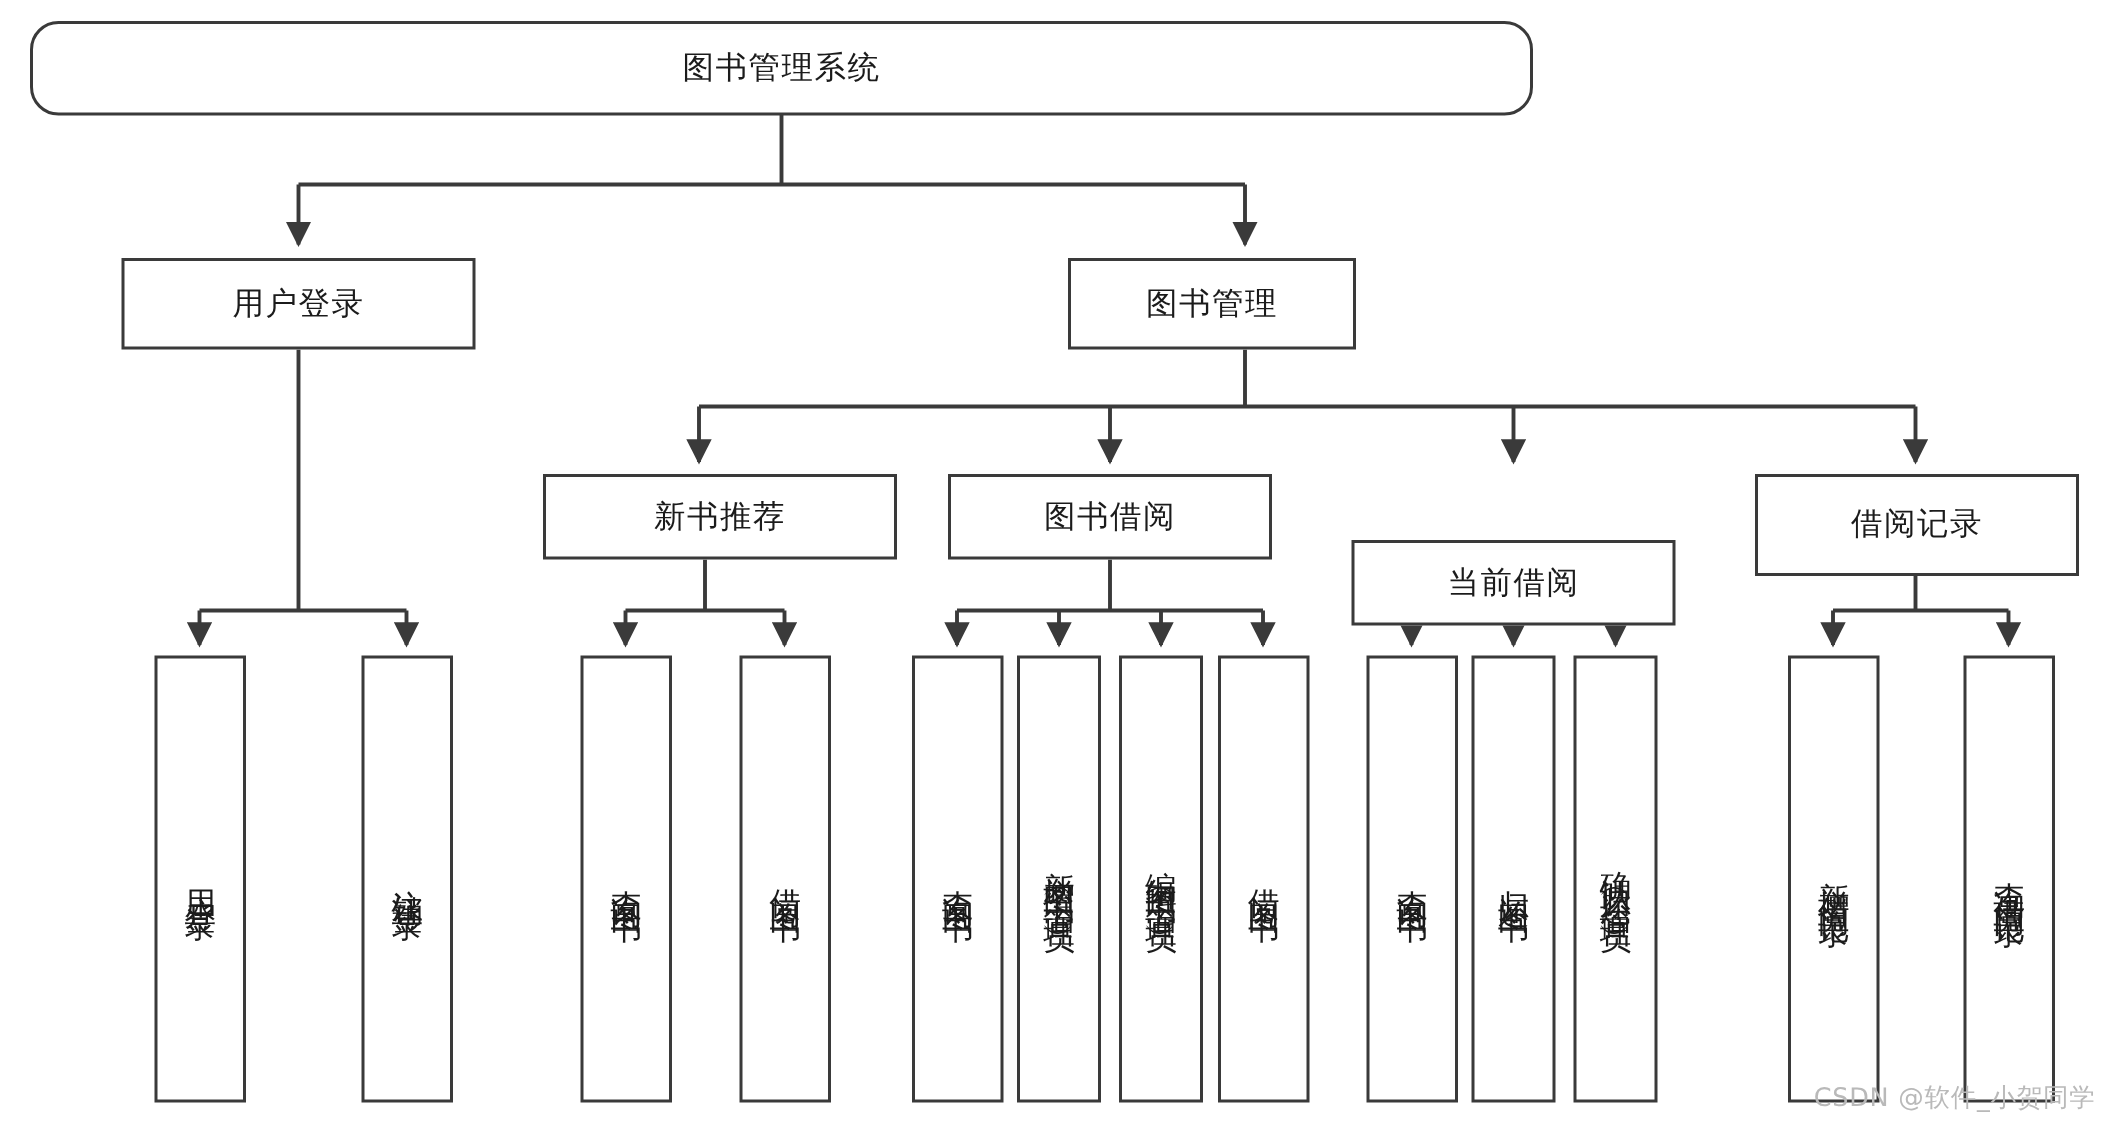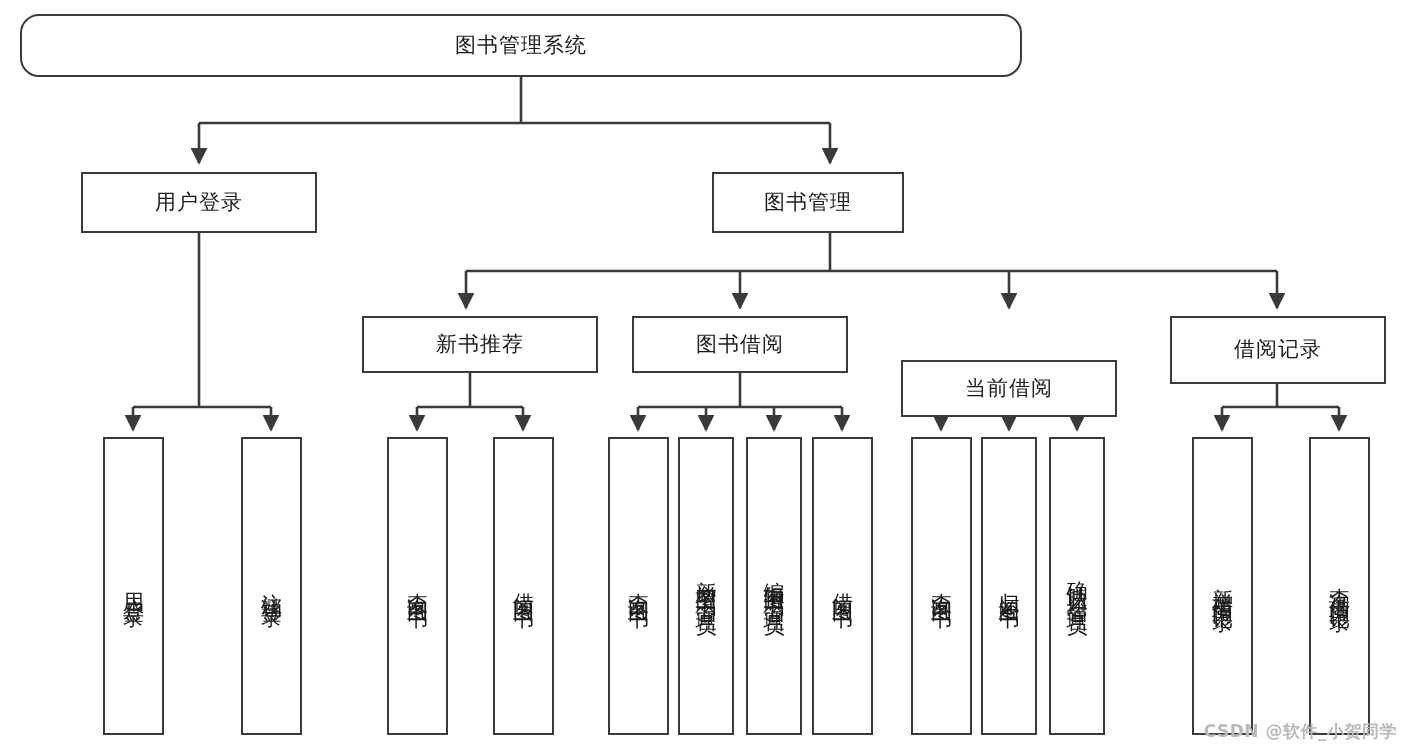--- a/index.html
+++ b/index.html
@@ -57,21 +57,20 @@
   }
   .watermark {
     position: absolute;
     right: 8px;
     bottom: 4px;
     font-size: 17px;
     color: #b9b9b9;
     letter-spacing: 0.5px;
     z-index: 5;
     white-space: nowrap;
-    font-weight: bold;
   }
 </style>
 </head>
 <body>
 
 <div id="canvas">
 
   <svg id="wires" viewBox="0 0 1405 747" xmlns="http://www.w3.org/2000/svg">
     <defs>
       <marker id="arrow" viewBox="0 0 10 10" refX="9" refY="5" markerWidth="6.5" markerHeight="6.5" orient="auto-start-reverse">

